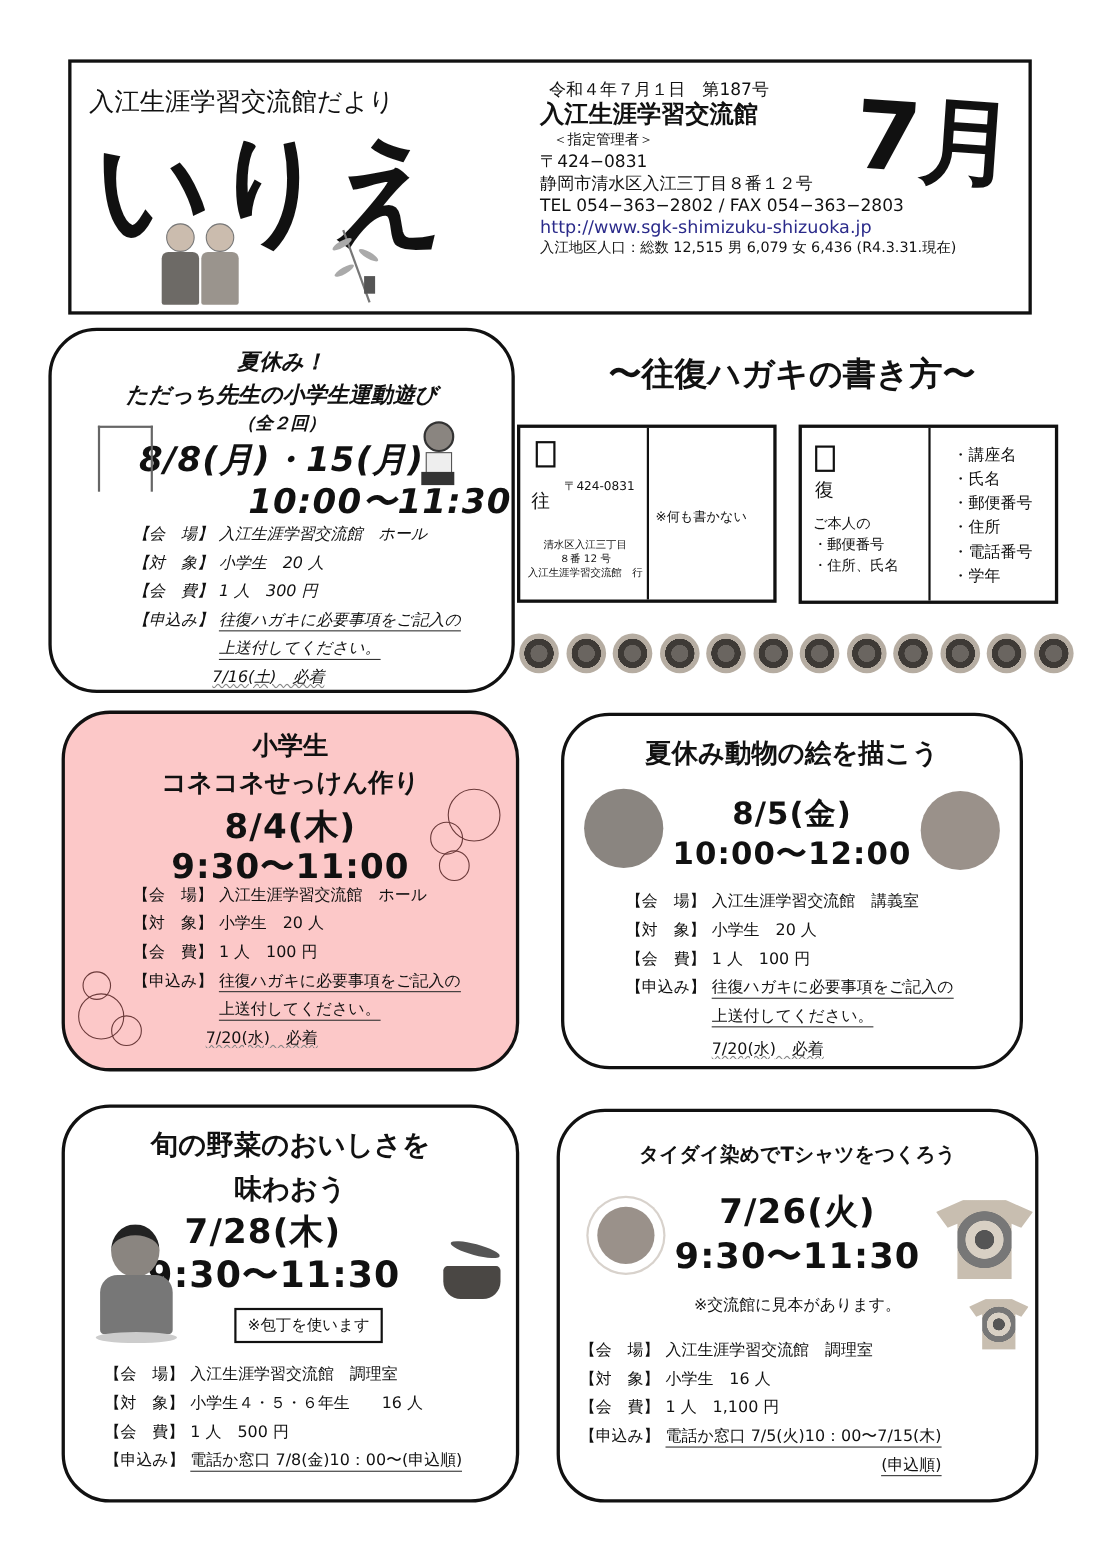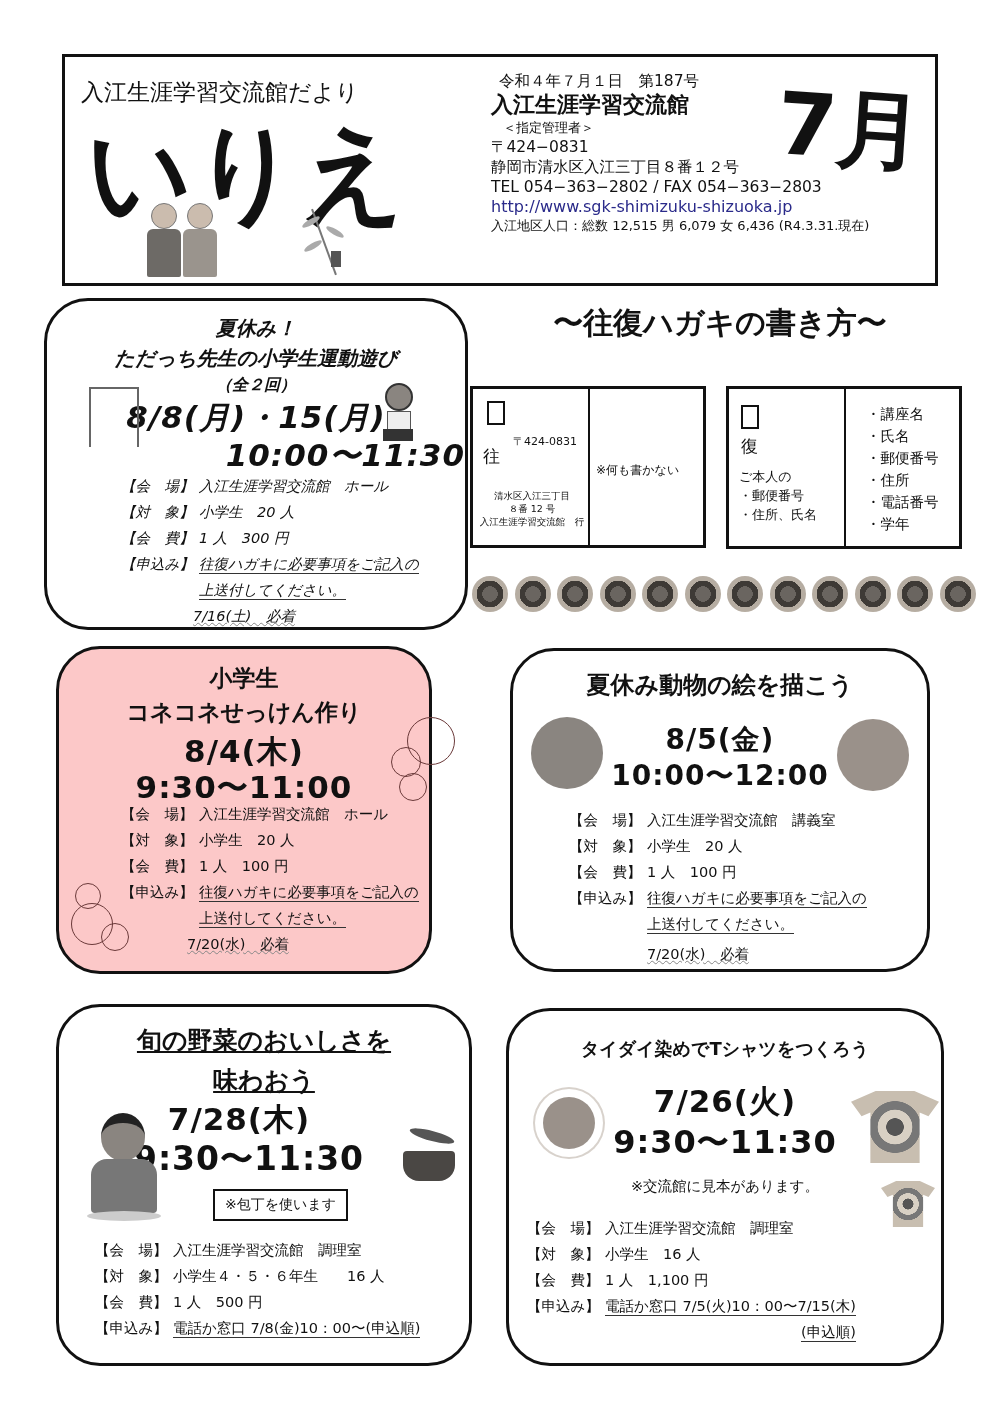--- a/index.html
+++ b/index.html
@@ -22,21 +22,21 @@
   .card.pink { background: #fcc8c8; }
   .card-title { position: absolute; left: 0; right: 0; text-align: center; font-weight: bold; }
   .big-date { position: absolute; left: 0; right: 0; text-align: center; font-weight: bold; font-size: 31px; letter-spacing: 1px; }
   .detail { position: absolute; font-size: 14.5px; line-height: 26px; white-space: nowrap; }
   .detail .lbl { display: inline-block; width: 78px; }
   .detail .ul { border-bottom: 1.5px solid #333; padding-bottom: 1px; }
   .detail .wavy { text-decoration: underline; text-decoration-style: wavy; text-decoration-color: #888; text-decoration-thickness: 1px; }
   .indent { padding-left: 78px; }
 
   
-  .pc-title { left: 470px; top: 303px; width: 500px; text-align: center; font-size: 30px; font-weight: bold; }
+  .pc-title { left: 470px; top: 320px; width: 500px; text-align: center; font-size: 30px; font-weight: bold; }
   .postcard { border: 3px solid #111; background: #fff; }
   .pc-half { position: absolute; top: 0; bottom: 0; }
   .stamp { position: absolute; width: 18px; height: 24px; border: 2px solid #111; }
   .pc-text { position: absolute; font-size: 12px; line-height: 1.3; white-space: nowrap; }
   .flower { display: inline-block; width: 36px; height: 36px; border-radius: 50%; background: radial-gradient(circle, #6a6560 0 30%, #3e3a36 31% 52%, #b6ada2 53% 100%); margin-right: 6.5px; }
 
   .circle-deco { position: absolute; border: 1.5px solid #6b3a3a; border-radius: 50%; }
   .illu { position: absolute; border-radius: 50%; }
   .note-box { position: absolute; border: 2px solid #111; font-size: 14px; padding: 5px 10px; background: #fff; }
 </style>
@@ -135,21 +135,21 @@
       <div>・電話番号</div>
       <div>・学年</div>
     </div>
   </div>
 </div>
 
 <div class="abs" style="left:472px;top:576px;width:500px;height:40px;white-space:nowrap;">
   <span class="flower"></span><span class="flower"></span><span class="flower"></span><span class="flower"></span><span class="flower"></span><span class="flower"></span><span class="flower"></span><span class="flower"></span><span class="flower"></span><span class="flower"></span><span class="flower"></span><span class="flower"></span>
 </div>
 
-<div class="abs card pink" style="left:56px;top:646px;width:376px;height:328px;">
+<div class="abs card pink" style="left:56px;top:646px;width:416px;height:328px;">
   <div class="card-title" style="top:12px;font-size:23px;line-height:34px;">
     <div>小学生</div>
     <div>コネコネせっけん作り</div>
   </div>
   <div class="big-date" style="top:82px;">8/4(木)</div>
   <div class="big-date" style="top:118px;">9:30〜11:00</div>
   <div class="circle-deco" style="left:348px;top:68px;width:48px;height:48px;"></div>
   <div class="circle-deco" style="left:332px;top:98px;width:30px;height:30px;"></div>
   <div class="circle-deco" style="left:340px;top:124px;width:28px;height:28px;"></div>
   <div class="circle-deco" style="left:16px;top:234px;width:26px;height:26px;"></div>
@@ -175,21 +175,21 @@
     <div><span class="lbl">【会　場】</span><span>入江生涯学習交流館　講義室</span></div>
     <div><span class="lbl">【対　象】</span><span>小学生　20 人</span></div>
     <div><span class="lbl">【会　費】</span><span>1 人　100 円</span></div>
     <div><span class="lbl">【申込み】</span><span class="ul">往復ハガキに必要事項をご記入の</span></div>
     <div class="indent"><span class="ul">上送付してください。</span></div>
     <div class="indent" style="margin-top:4px;"><span class="wavy">7/20(水)　必着</span></div>
   </div>
 </div>
 
 <div class="abs card" style="left:56px;top:1004px;width:416px;height:362px;">
-  <div class="card-title" style="top:14px;font-size:25px;line-height:40px;text-decoration:underline;">
+  <div class="card-title" style="top:14px;font-size:25px;line-height:40px;">
     <div>旬の野菜のおいしさを</div>
     <div>味わおう</div>
   </div>
   <div class="big-date" style="top:92px;font-size:31px;left:-50px;">7/28(木)</div>
   <div class="big-date" style="top:130px;font-size:33px;left:-30px;">9:30〜11:30</div>
   <div style="position:absolute;left:28px;top:106px;width:72px;height:110px;">
     <div style="position:absolute;left:14px;top:0;width:44px;height:48px;border-radius:50%;background:#8a8580;border-top:10px solid #222;"></div>
     <div style="position:absolute;left:4px;top:46px;width:66px;height:54px;background:#777;border-radius:16px 16px 4px 4px;"></div>
     <div style="position:absolute;left:0;top:98px;width:74px;height:10px;background:#ccc;border-radius:50%;"></div>
   </div>

